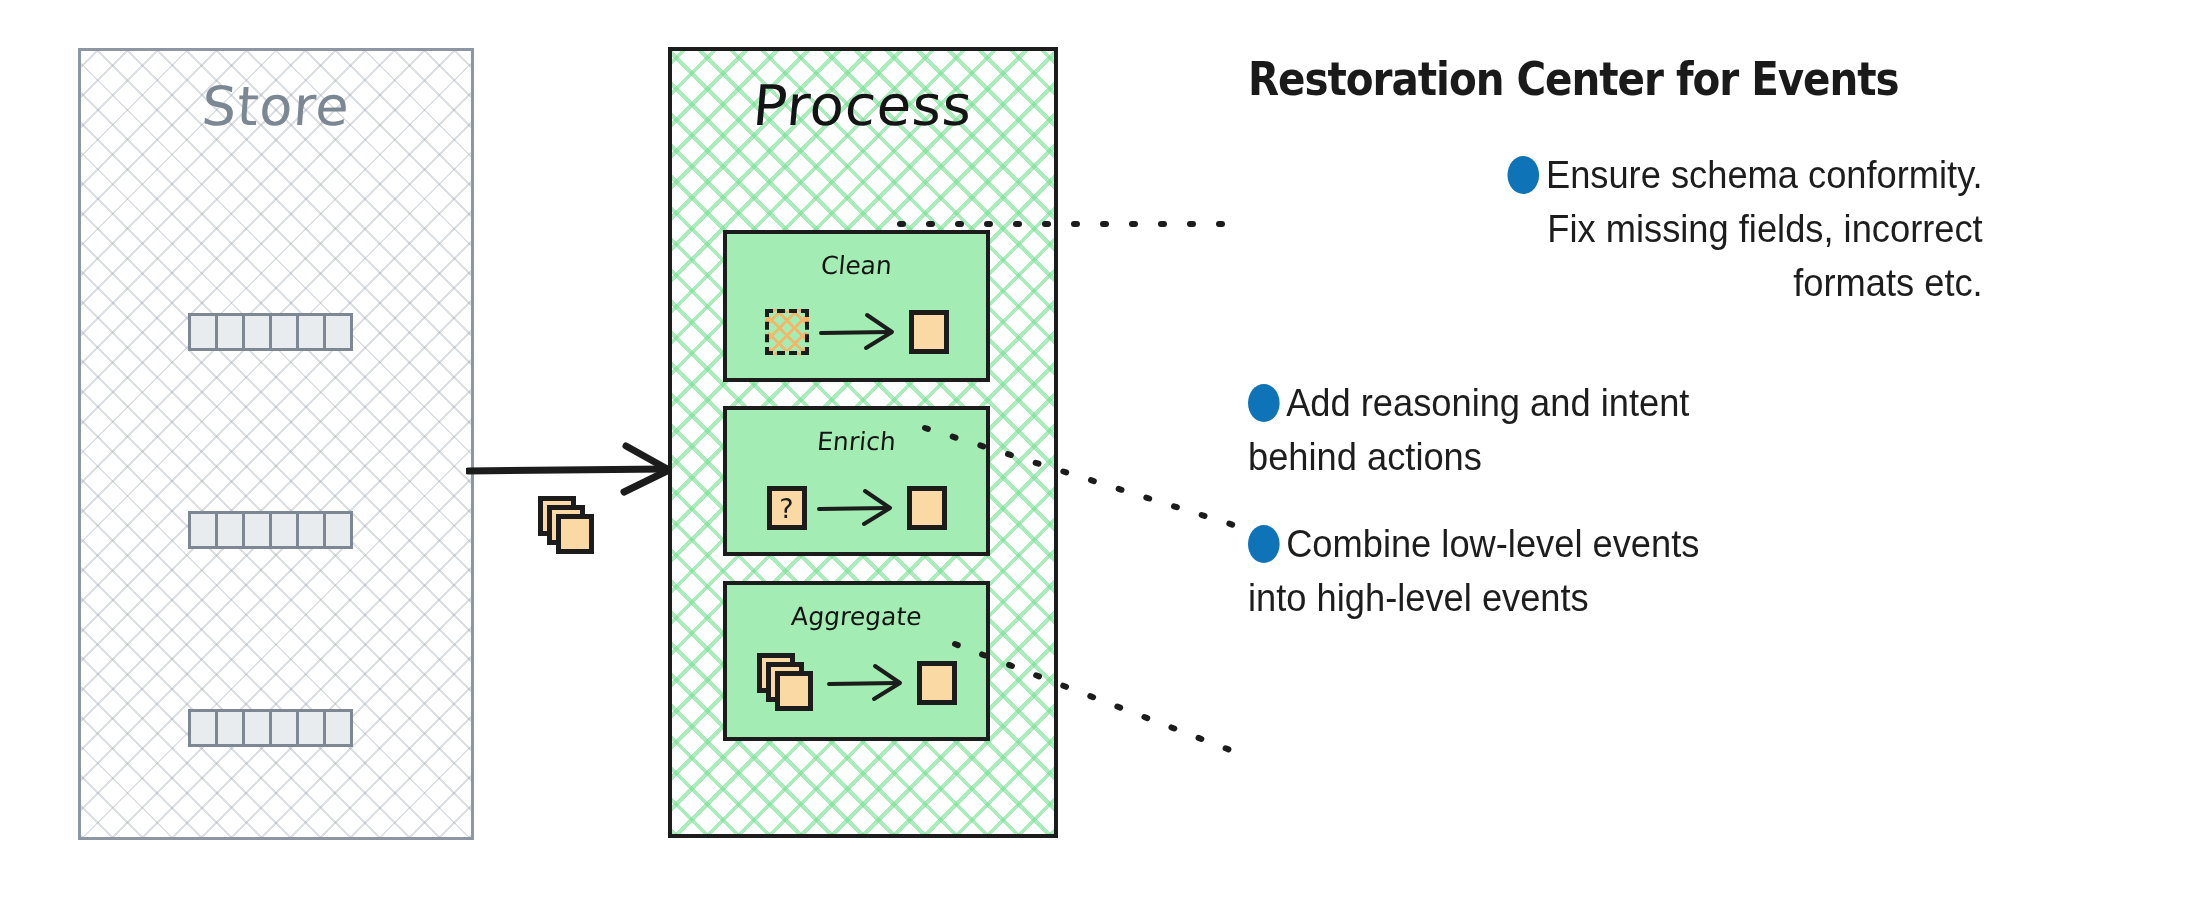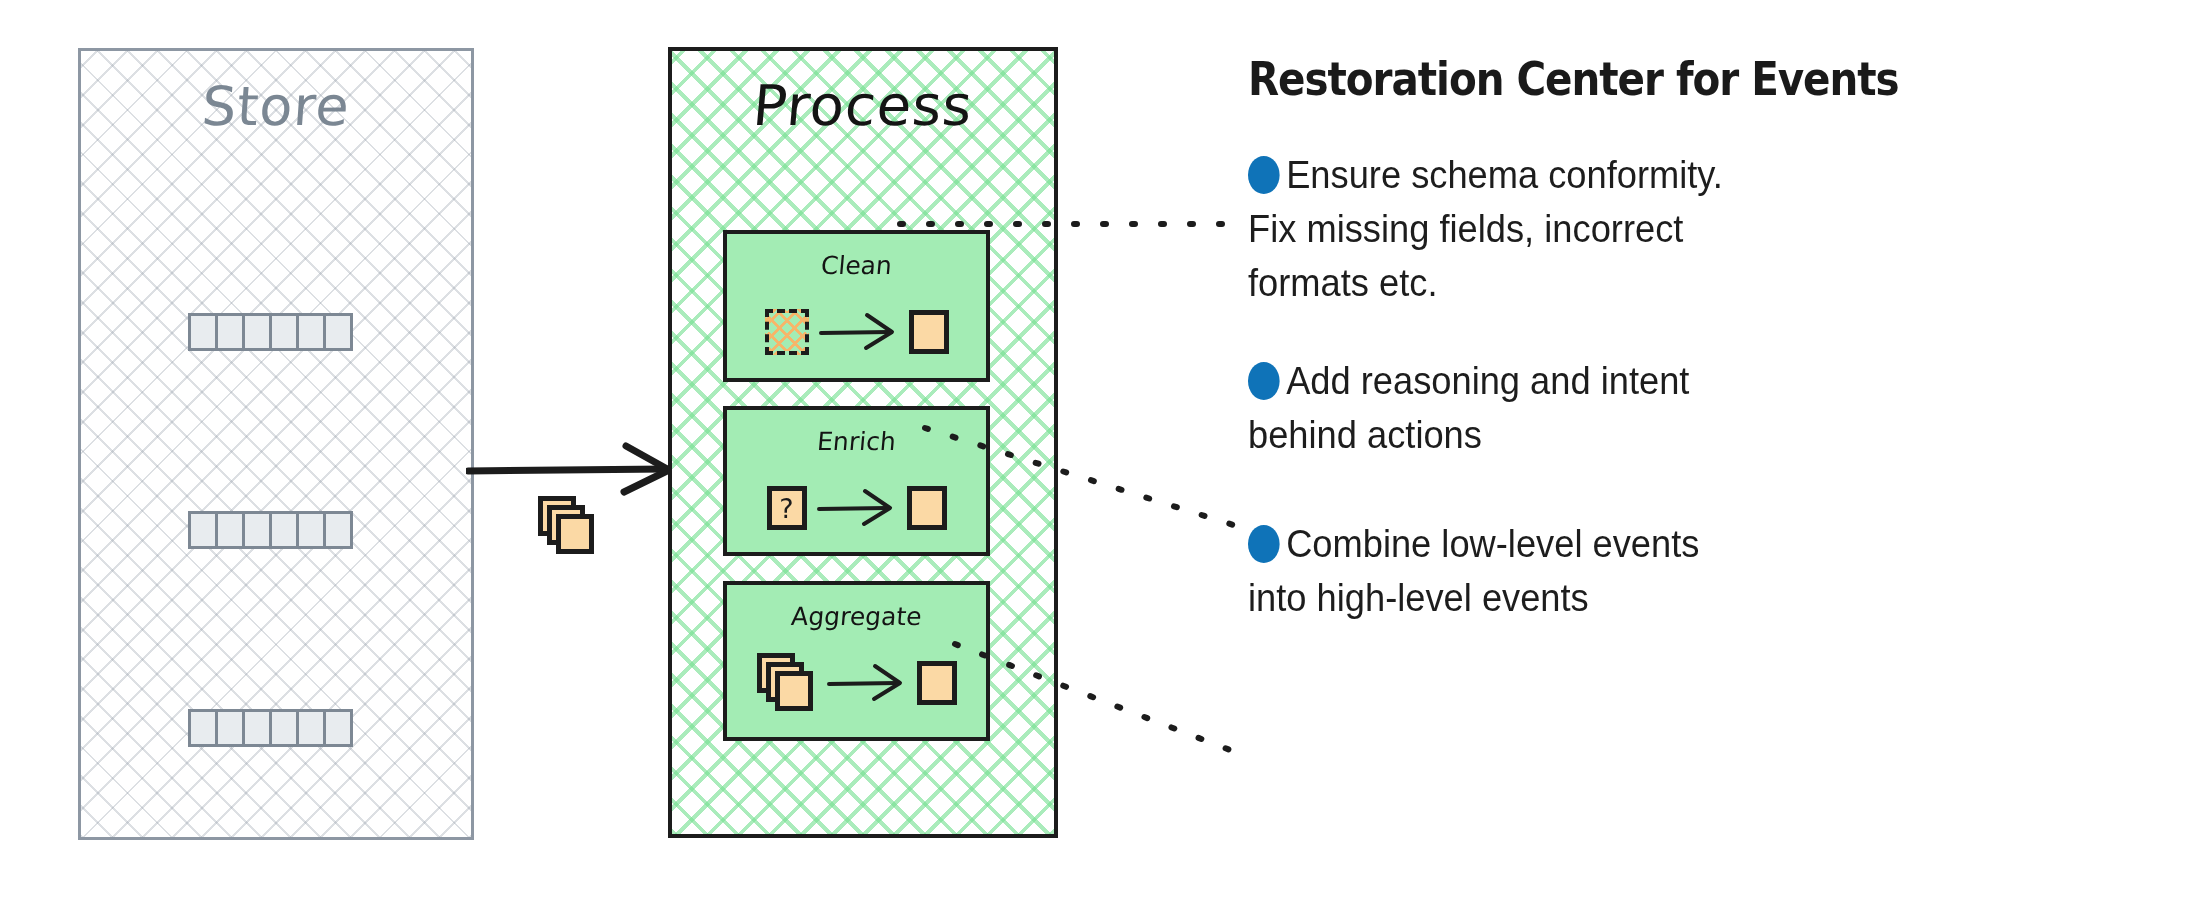--- a/index.html
+++ b/index.html
@@ -182,22 +182,22 @@
     transform: scaleX(0.88);
     transform-origin: left center;
     white-space: nowrap;
     margin-bottom: 22px;
   }
   .bullet-block {
     position: absolute;
     left: 0;
     width: 790px;
   }
-  #bullet-0 { top: 96px; }
-  #bullet-1 { top: 302px; }
+  #bullet-0 { top: 96px; text-align: right; }
+  #bullet-1 { top: 324px; }
   #bullet-2 { top: 465px; }
 
   .bullet-text {
     font-family: "Liberation Sans", sans-serif;
     font-size: 39px;
     line-height: 1.38;
     color: #1d1d1d;
     transform: scaleX(0.93);
     transform-origin: left top;
   }

